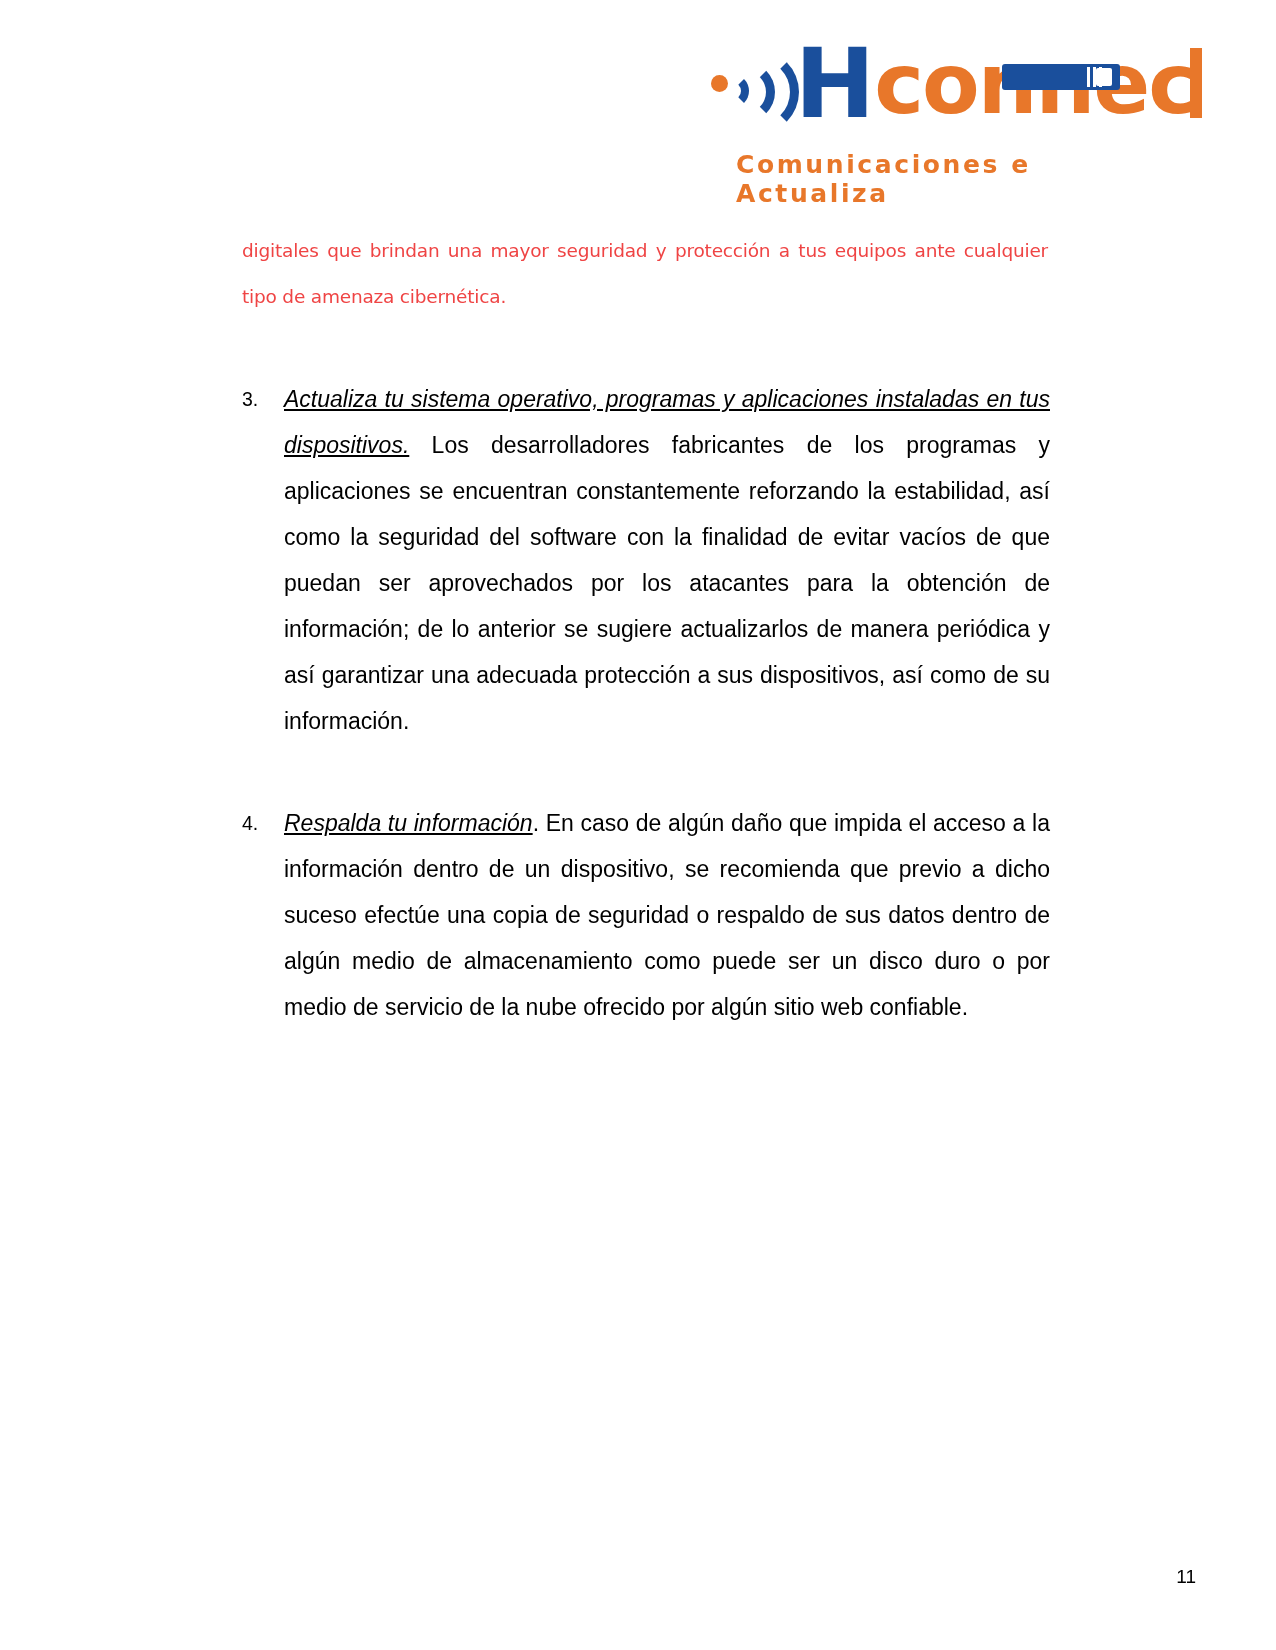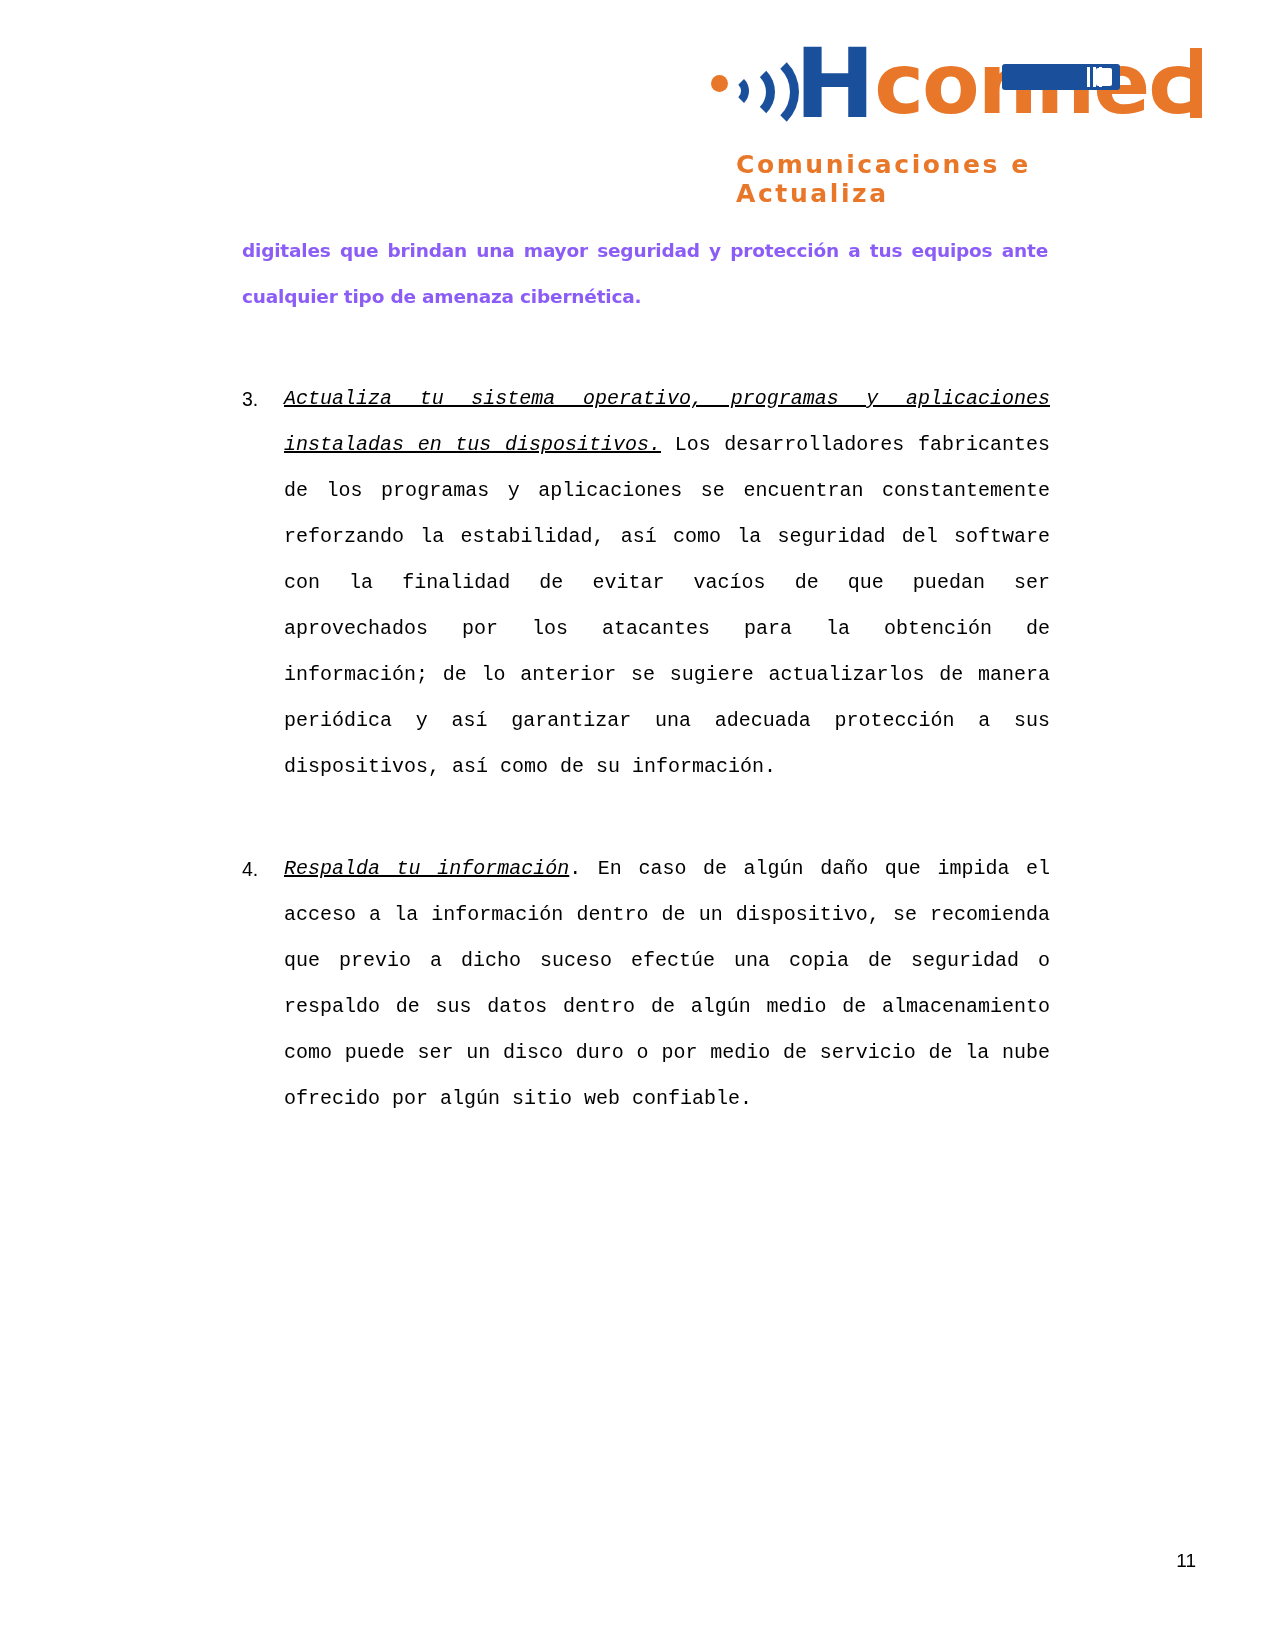--- a/index.html
+++ b/index.html
@@ -128,22 +128,21 @@
     left: 242px;
     top: 228px;
     width: 808px;
   }
   .para {
     font-size: 19.5px;
     line-height: 46px;
     text-align: justify;
     text-justify: inter-word;
     margin: 0 0 0 0;
-    color: #8b5cf6;
-    font-weight: bold;
+    color: #ef4444;
   }
   .para.intro {
     font-family: "DejaVu Sans", sans-serif;
     font-size: 18.5px;
     letter-spacing: -0.2px;
     width: 806px;
   }
   .list {
     margin: 0;
     padding: 0;
@@ -157,35 +156,34 @@
   .list-num {
     width: 42px;
     flex: 0 0 42px;
     font-size: 19.5px;
     line-height: 46px;
     text-align: left;
     padding-left: 0px;
   }
   .list-body {
     flex: 1 1 auto;
-    font-size: 20px;
+    font-size: 23px;
     line-height: 46px;
     text-align: justify;
-    font-family: Liberation Mono, monospace;
   }
   .lead {
     font-style: italic;
     text-decoration: underline;
   }
 
   
   .page-number {
     position: absolute;
     right: 80px;
-    bottom: 78px;
+    bottom: 62px;
     font-size: 19px;
     font-family: "Liberation Sans", sans-serif;
     color: #000;
   }
 </style>
 </head>
 <body>
 
 <div class="header">
   <div class="logo-wrap">

